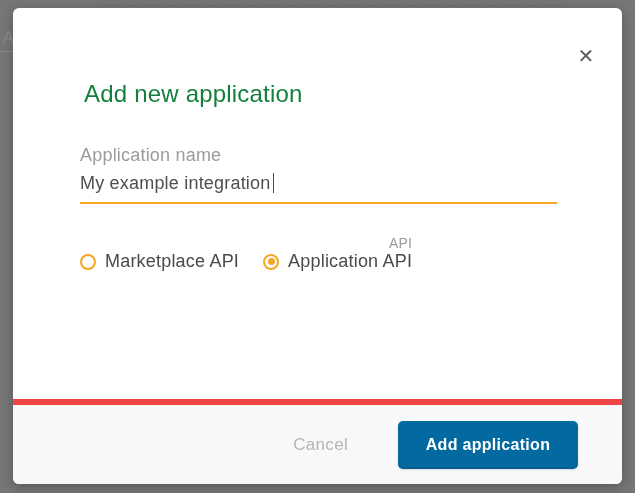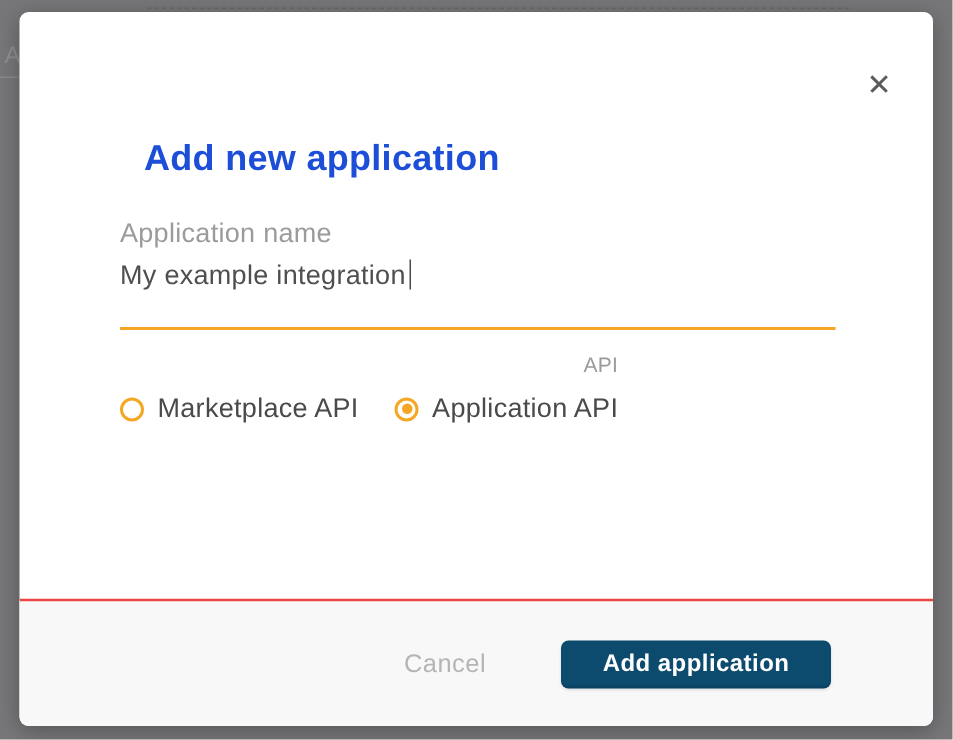--- a/index.html
+++ b/index.html
@@ -48,40 +48,40 @@
     color: #5b5b5b;
     font-size: 20px; line-height: 28px;
     text-align: center;
     cursor: pointer;
     padding: 0;
     font-family: "DejaVu Sans", sans-serif;
   }
   .dialog-title {
     position: absolute;
     left: 67px; top: 68px;
-    margin: 16px;
+    margin: 4px;
     font-size: 24px;
-    font-weight: 700;
-    color: #1d4ed8;
+    font-weight: 400;
+    color: #15803d;
     letter-spacing: 0.2px;
   }
   
   .name-field {
     position: absolute;
     left: 67px; top: 137px;
     width: 477px;
   }
   .field-label {
     font-size: 18px;
     color: #9b9b9b;
     letter-spacing: 0.2px;
   }
   .input-line {
     margin-top: 7px;
-    padding-bottom: 24px;
+    padding-bottom: 8px;
     border-bottom: 2px solid #F5A623;
     font-size: 18px;
     color: #4f4f4f;
     letter-spacing: 0.2px;
     white-space: nowrap;
     cursor: text;
   }
   .caret {
     display: inline-block;
     width: 1.5px; height: 20px;
@@ -97,21 +97,20 @@
   .group-label {
     font-size: 14px;
     color: #9b9b9b;
     letter-spacing: 0.2px;
     text-align: right;
   }
   .radio-row {
     display: flex;
     align-items: center;
     gap: 24px;
-    margin-top: 11px;
   }
   .radio-option {
     display: flex;
     align-items: center;
     gap: 9px;
     cursor: pointer;
   }
   .radio-circle {
     position: relative;
     width: 12px; height: 12px;
@@ -133,43 +132,43 @@
     font-size: 18px;
     color: #4a4a4a;
     letter-spacing: 0.2px;
   }
   
   .modal-footer {
     position: absolute;
     left: 0; bottom: 0;
     width: 100%; height: 85px;
     background: #F8F8F9;
-    border-top: 2px solid #ef4444;
+    border-top: 6px solid #ef4444;
     border-radius: 0 0 6px 6px;
     box-sizing: border-box;
     display: flex;
     align-items: center;
     justify-content: flex-end;
-    padding-right: 68px;
+    padding-right: 44px;
   }
   .cancel-btn {
     border: none; background: transparent;
     font-family: inherit;
     font-size: 17px;
     color: #B5B5B8;
     letter-spacing: 0.3px;
     margin-right: 42px;
     cursor: pointer;
     padding: 6px 8px;
   }
   .submit-btn {
-    width: 180px; height: 32px;
+    width: 180px; height: 48px;
     border: none;
     border-radius: 5px;
-    background: #0c4a6e;
+    background: #0369a1;
     box-shadow: inset 0 -2px 0 rgba(0,0,0,0.10), 0 1px 2px rgba(0,0,0,0.12);
     color: #ffffff;
     font-family: inherit;
     font-size: 16px;
     font-weight: 700;
     letter-spacing: 0.3px;
     cursor: pointer;
   }
 </style>
 </head>

